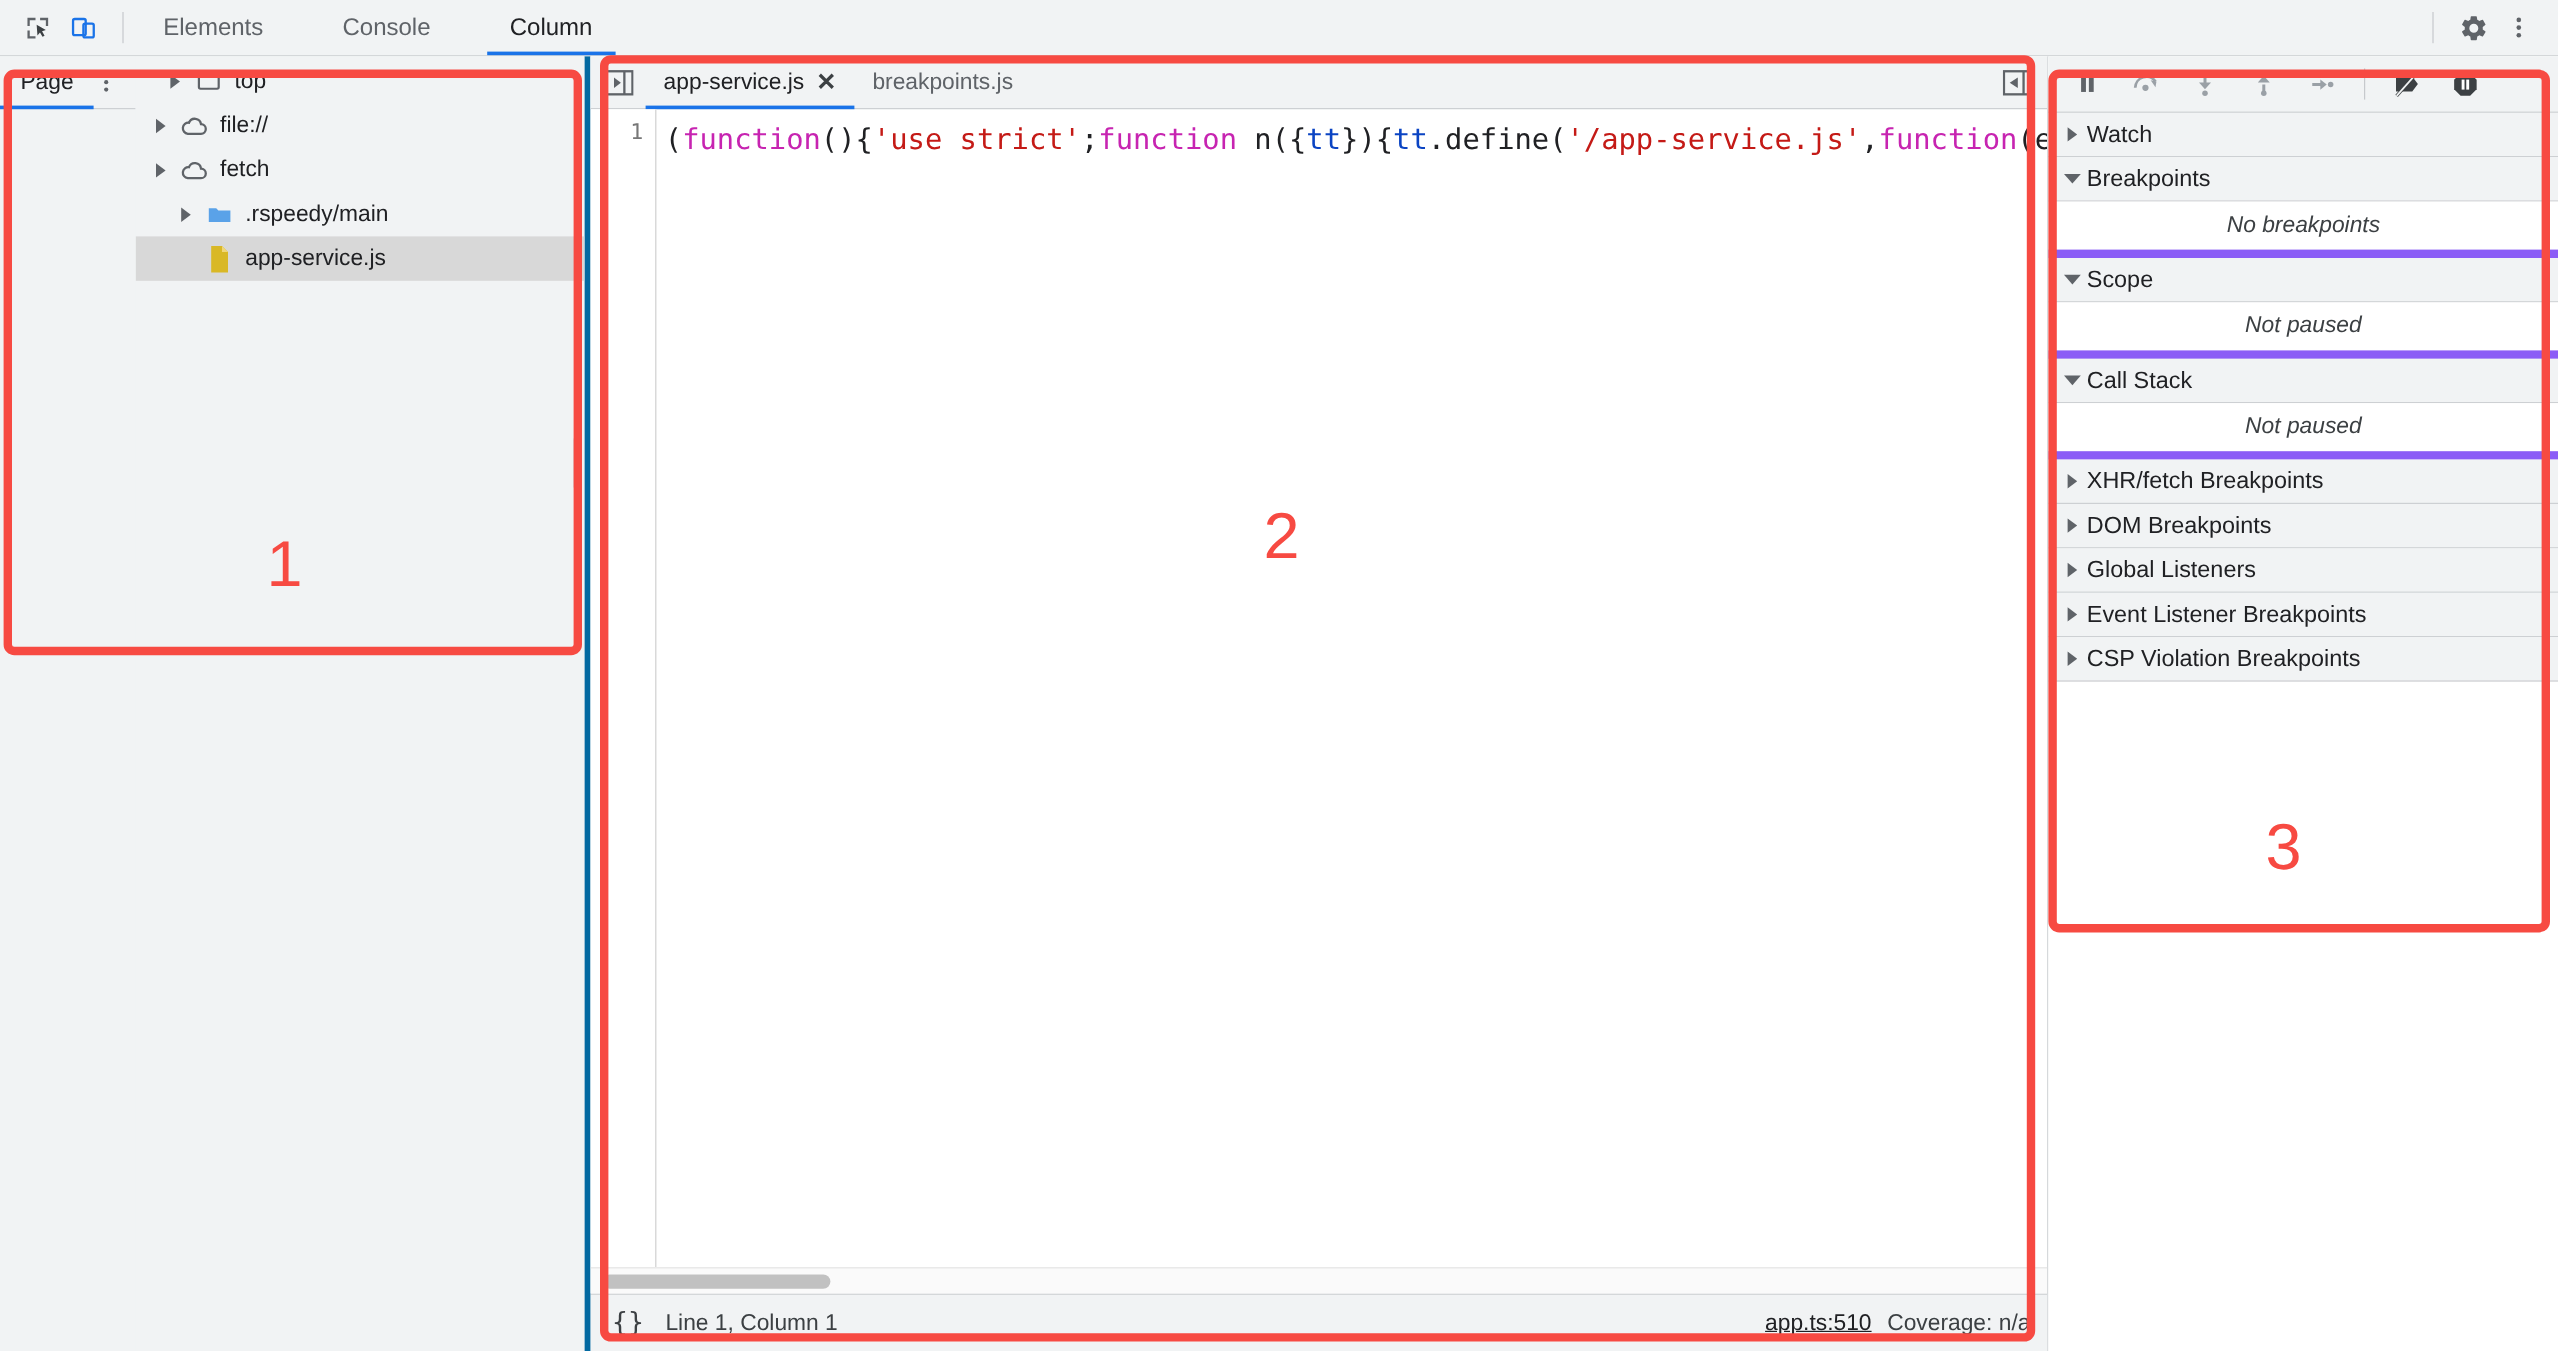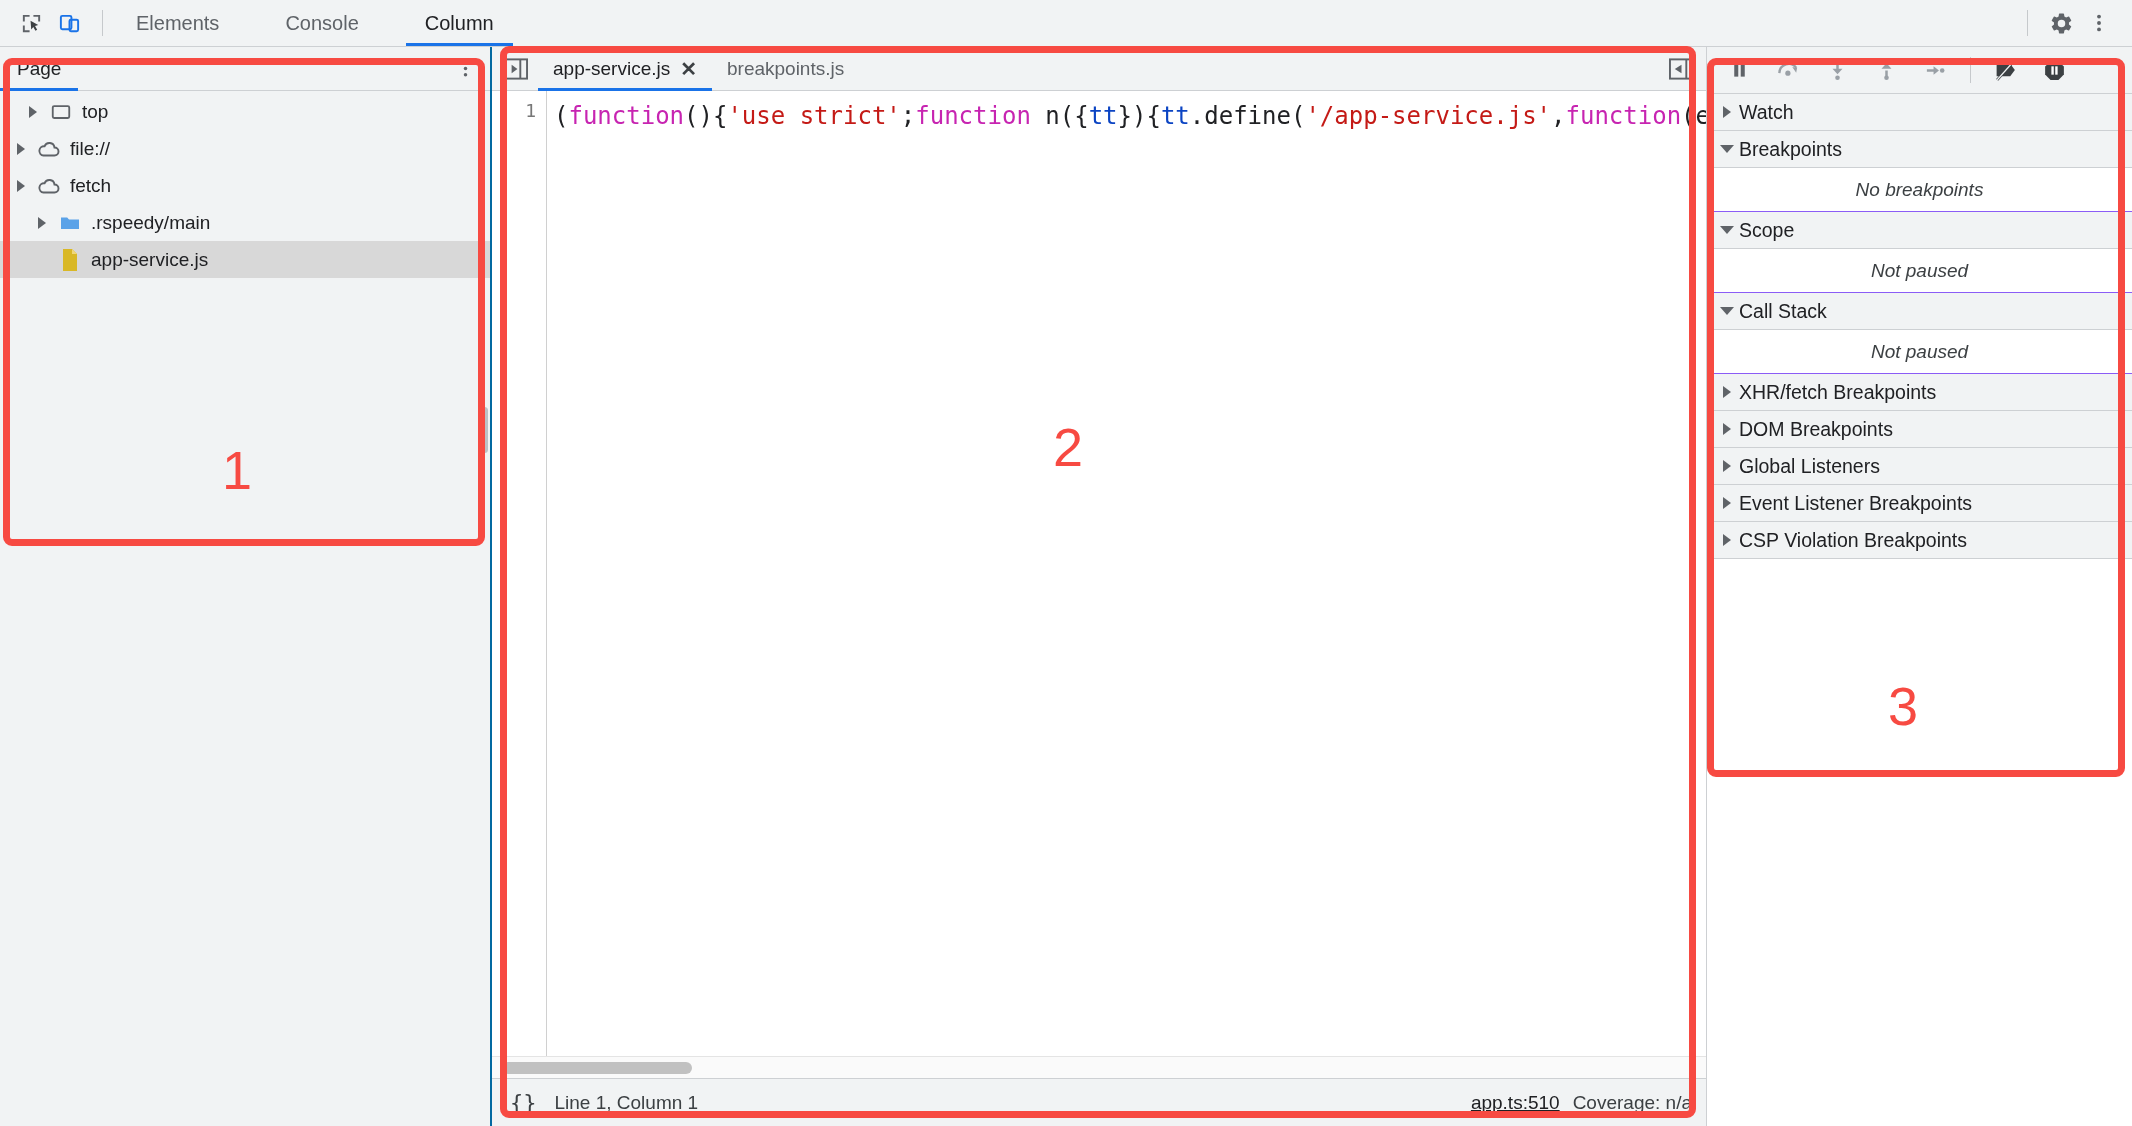--- a/index.html
+++ b/index.html
@@ -43,22 +43,22 @@
   }
   .topbar-right{margin-left:auto;display:flex;align-items:center;}
 
   
   .mainrow{flex:1 1 auto;display:flex;min-height:0;}
 
   
   .nav-pane{
     flex:0 0 492px;width:492px;
     background:#f1f3f4;
-    border-right:2px solid #0369a1;
-    display:flex;flex-direction:column;
+    border-right:5px solid #0369a1;
+    display:flex;flex-direction:row;
     box-sizing:border-box;
     position:relative;
   }
   .nav-tabbar{
     height:44px;flex:0 0 44px;
     background:#f1f3f4;
     display:flex;align-items:center;
     border-bottom:1px solid #cdd0d3;
     box-sizing:border-box;
     position:relative;
@@ -180,21 +180,21 @@
   .sect-head{
     height:37px;display:flex;align-items:center;
     background:#f1f3f4;
     border-bottom:1px solid #cdd0d3;
     font-size:19.5px;color:#202124;
     padding-left:8px;box-sizing:border-box;cursor:pointer;
   }
   .sect-head .tw{width:24px;flex:0 0 24px;}
   .sect-body{
     min-height:44px;display:flex;align-items:center;justify-content:center;
-    background:#ffffff;border-bottom:1px solid #8b5cf6;
+    background:#ffffff;border-bottom:7px solid #8b5cf6;
     font-style:italic;font-size:19px;color:#3c4043;
     padding:9px 0;box-sizing:border-box;
   }
 
   
   .ann{position:absolute;border:7px solid #f74a42;border-radius:9px;pointer-events:none;box-sizing:border-box;}
   .ann-num{
     position:absolute;color:#f74a42;font-size:54px;line-height:1;
     font-family:"Liberation Sans", sans-serif;pointer-events:none;
   }

